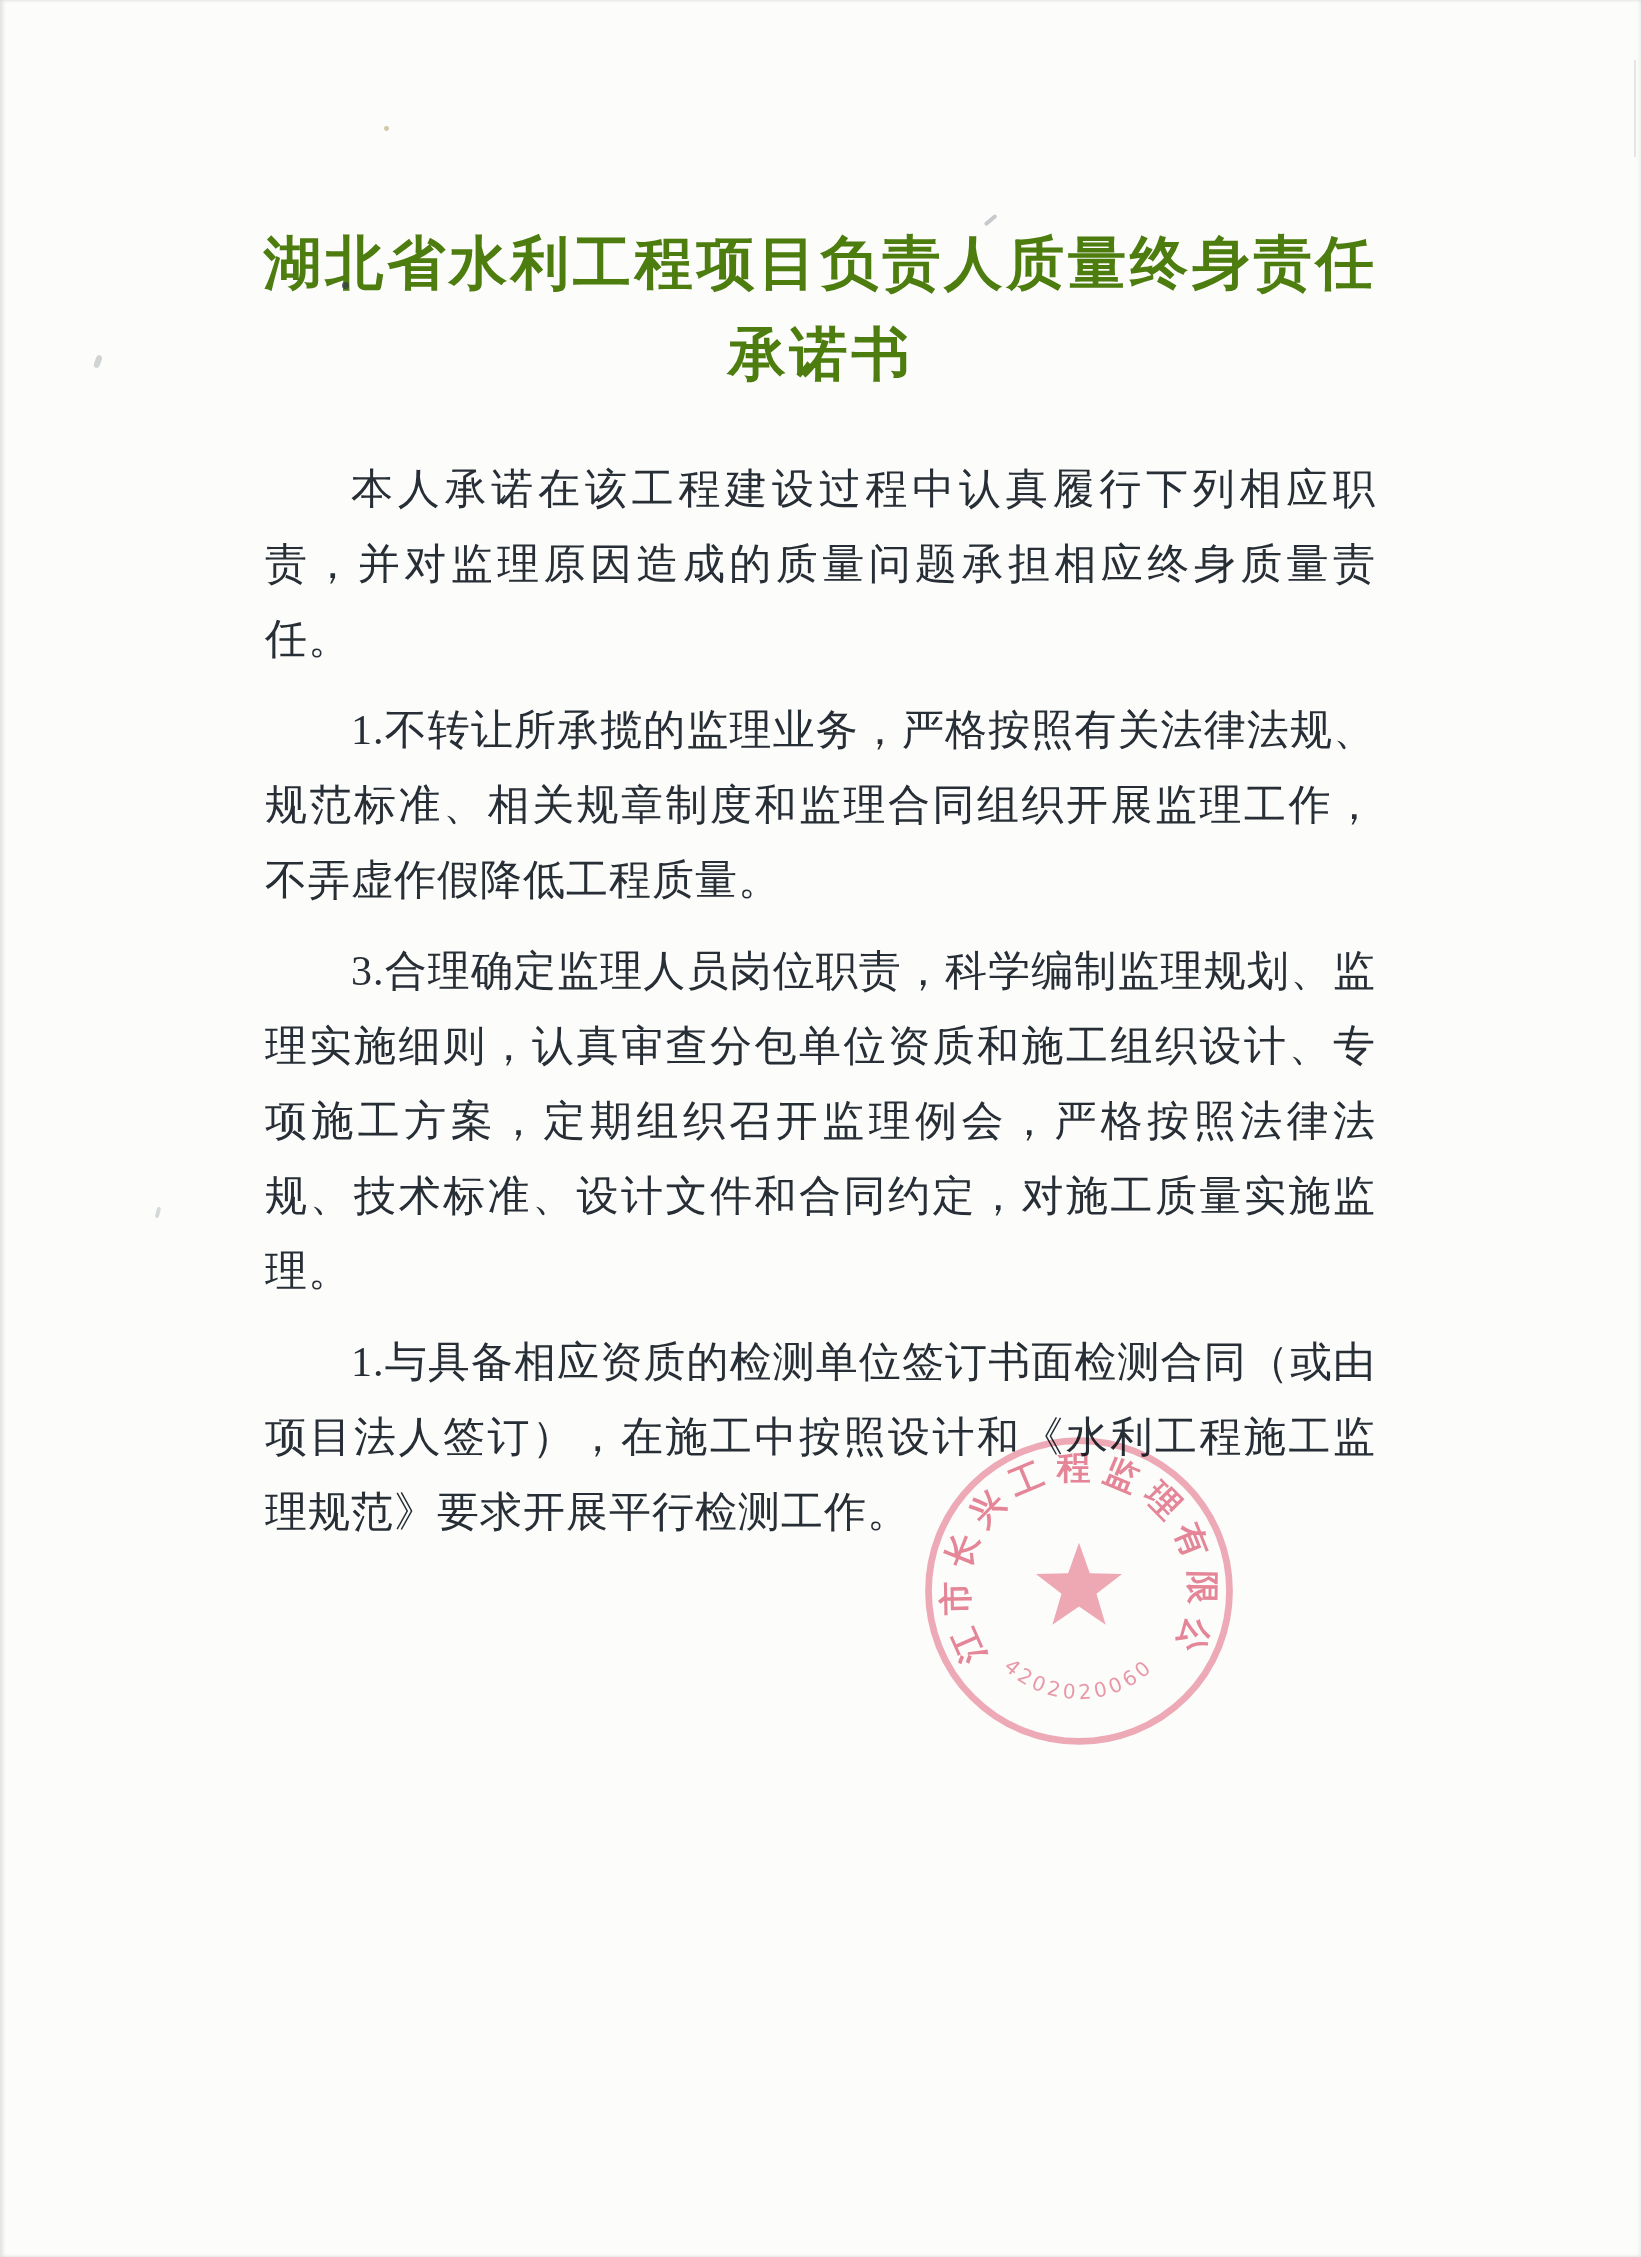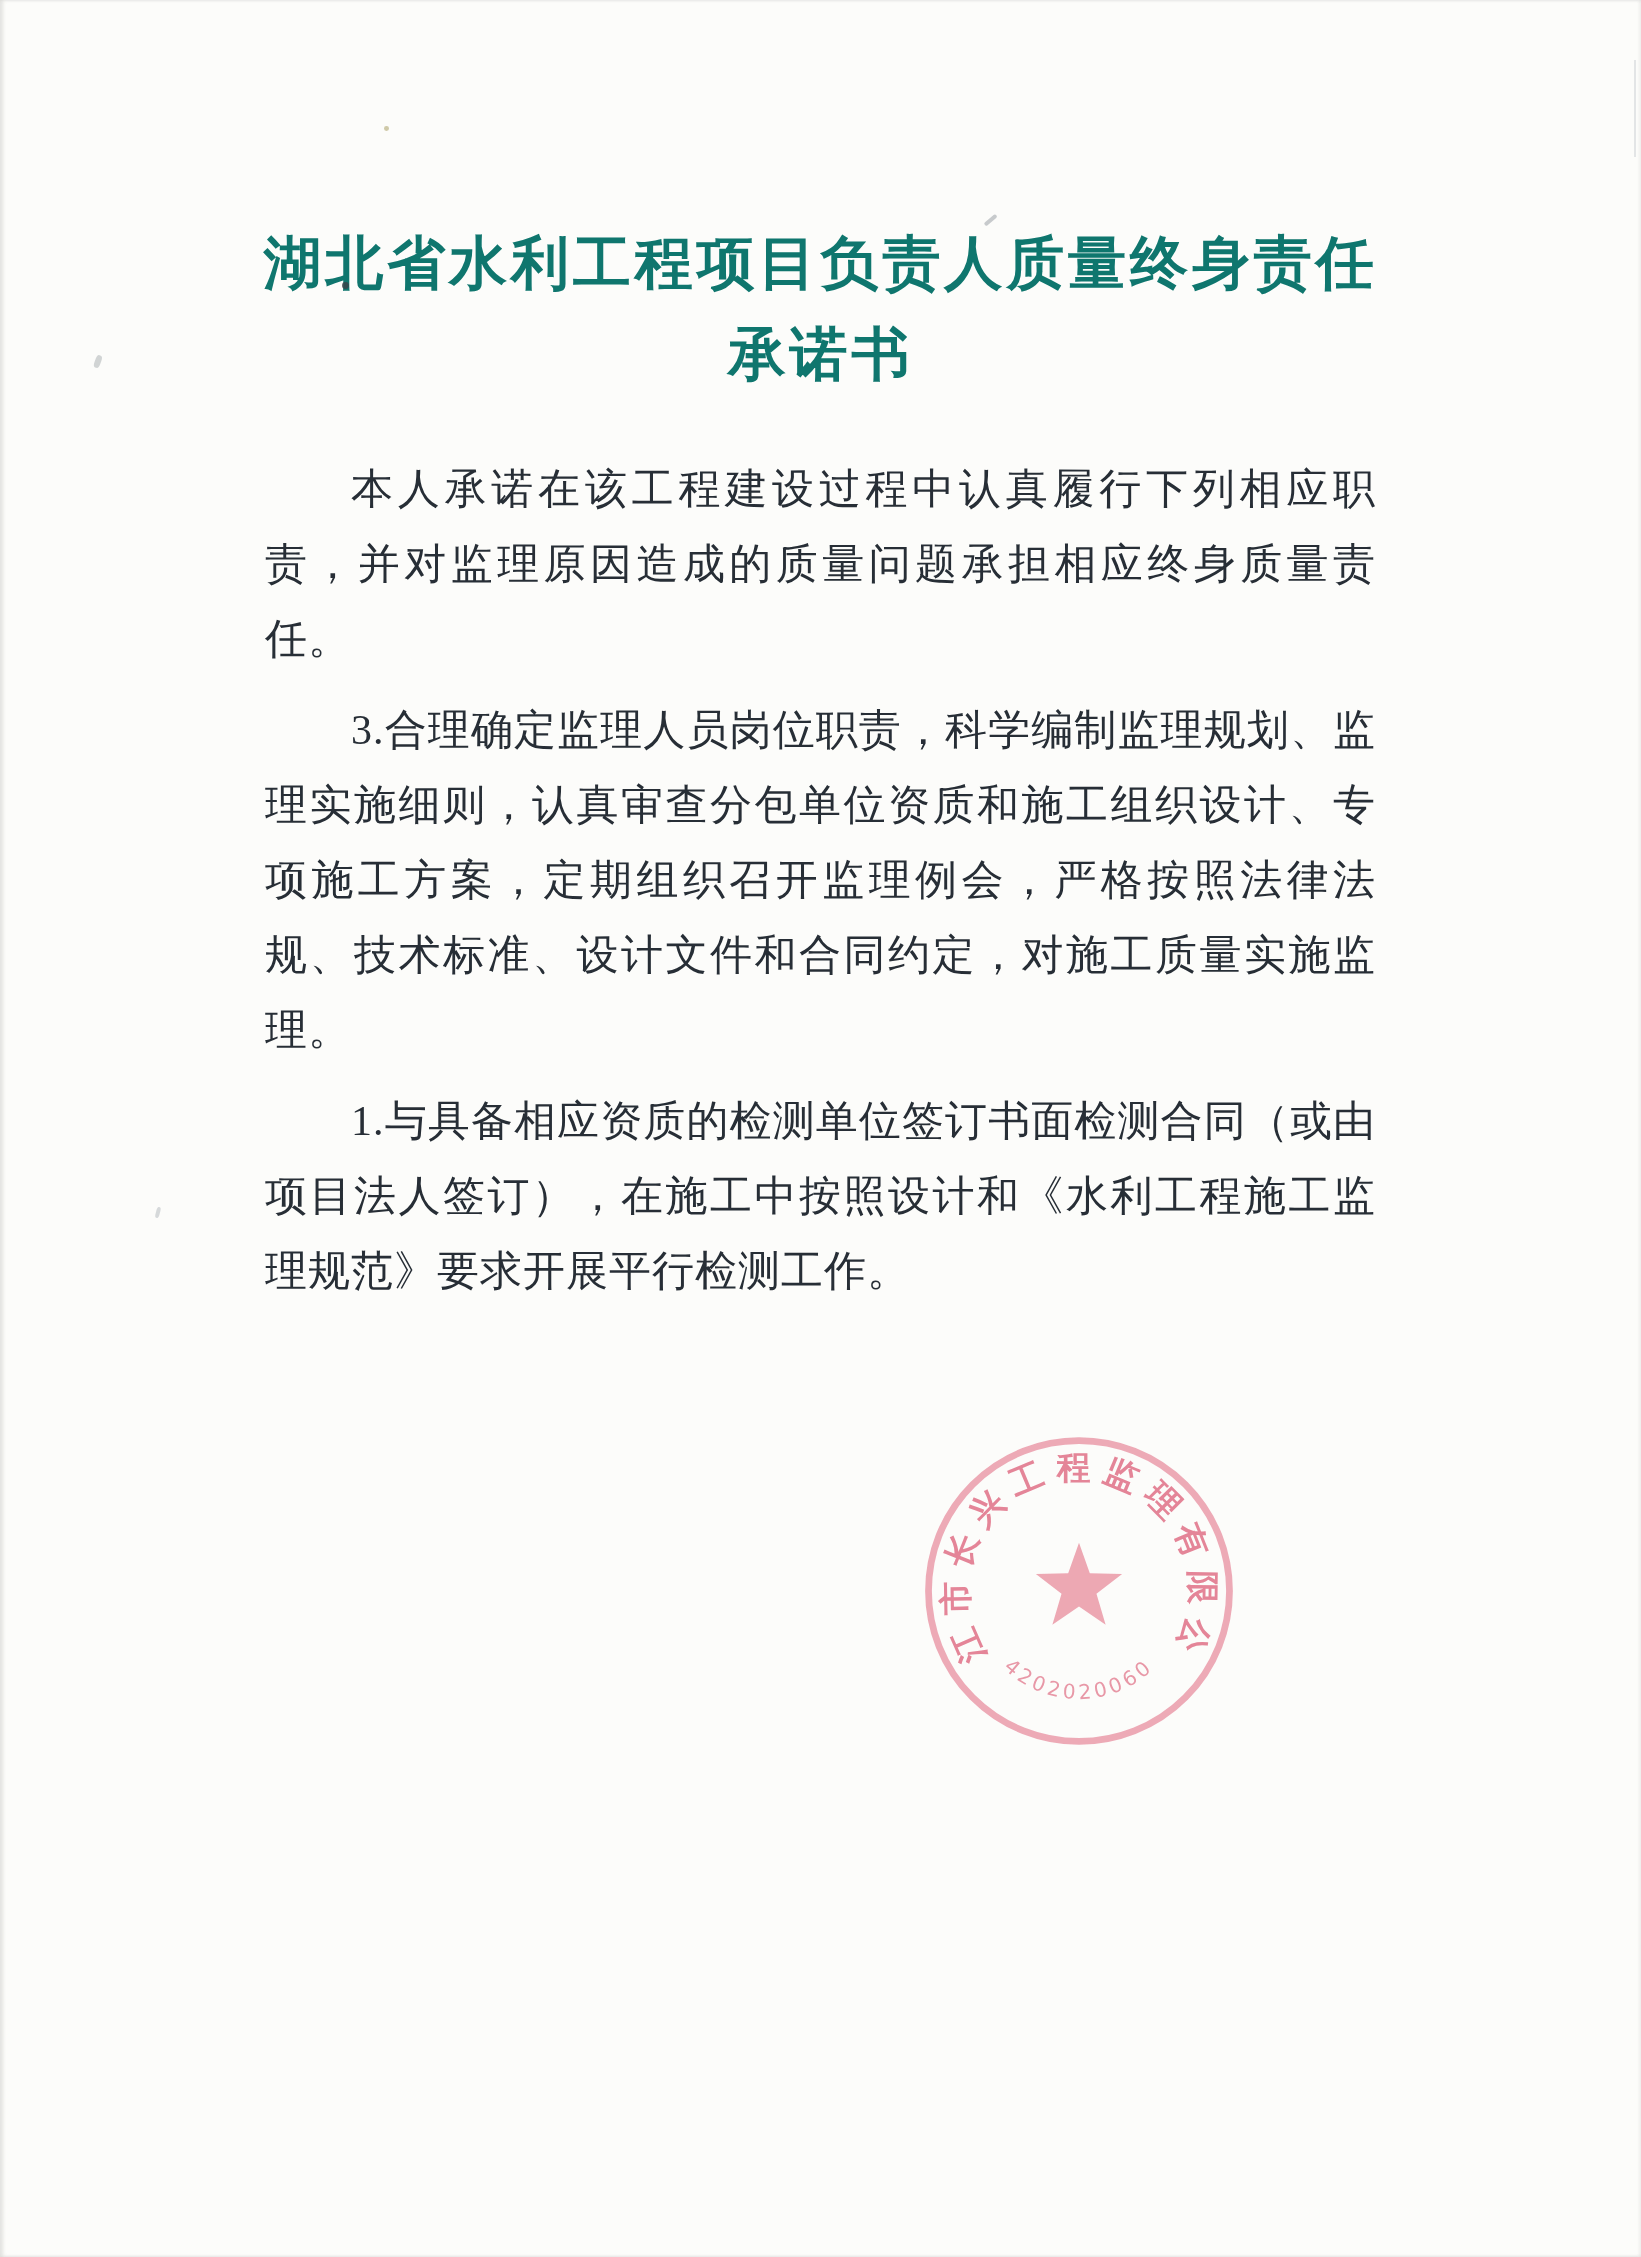--- a/index.html
+++ b/index.html
@@ -9,21 +9,21 @@
     font-family:"Liberation Serif","DejaVu Serif",serif;
     color:#262d35;
   }
   
   .page::before{
     content:"";position:absolute;inset:0;pointer-events:none;
     box-shadow:inset 2.9px 0 3.9px rgba(150,150,148,.25), inset -1.9px 0 2.9px rgba(180,180,178,.18);
   }
   .title{
     margin:0;padding:218px 0 0 0;
-    text-align:center;font-weight:bold;color:#0f766e;
+    text-align:center;font-weight:bold;color:#4d7c0f;
     font-size:58px;line-height:91px;letter-spacing:3.9px;
   }
   .title .line{display:block;}
   .doc-body{
     margin:52px 249px 0 249px;
     font-size:42px;line-height:75px;
     text-align:justify;text-justify:inter-character;
     letter-spacing:1px;color:#272e36;
   }
   .doc-body p{margin:16px;text-indent:2.05em;}
@@ -56,20 +56,21 @@
 
 <div class="page">
 
   <h1 class="title">
     <span class="line">湖北省水利工程项目负责人质量终身责任</span>
     <span class="line">承诺书</span>
   </h1>
 
   <div class="doc-body">
     <p>本人承诺在该工程建设过程中认真履行下列相应职责，并对监理原因造成的质量问题承担相应终身质量责任。</p>
+    <p>1.不转让所承揽的监理业务，严格按照有关法律法规、规范标准、相关规章制度和监理合同组织开展监理工作，不弄虚作假降低工程质量。</p>
     <p>3.合理确定监理人员岗位职责，科学编制监理规划、监理实施细则，认真审查分包单位资质和施工组织设计、专项施工方案，定期组织召开监理例会，严格按照法律法规、技术标准、设计文件和合同约定，对施工质量实施监理。</p>
     <p>1.与具备相应资质的检测单位签订书面检测合同（或由项目法人签订），在施工中按照设计和《水利工程施工监理规范》要求开展平行检测工作。</p>
   </div>
 
   <svg class="seal" viewBox="0 0 340 340" aria-hidden="true">
     <defs>
       <path id="arcTop" d="M 64.9 219 A 116 116 0 1 1 275.1 219" fill="none"></path>
       <path id="arcBottom" d="M 78.3 234.3 A 112 112 0 0 0 261.7 234.3" fill="none"></path>
     </defs>
     <circle class="ring" cx="170" cy="170" r="156"></circle>

